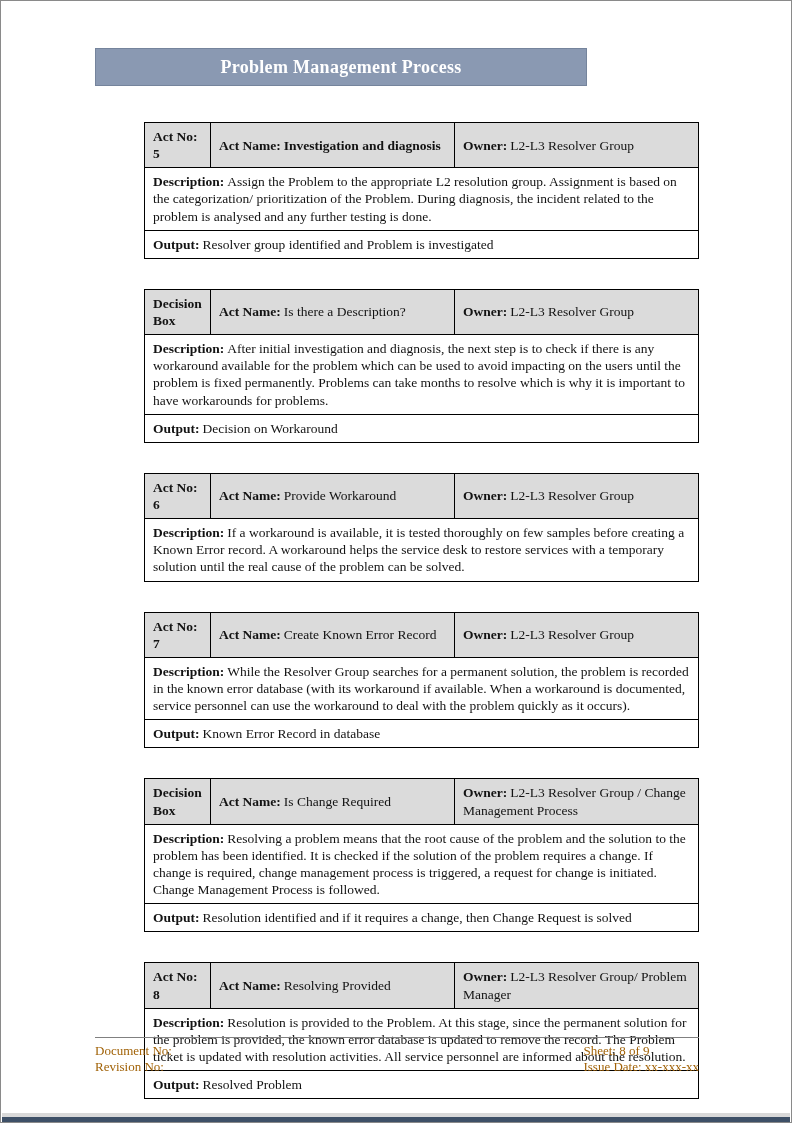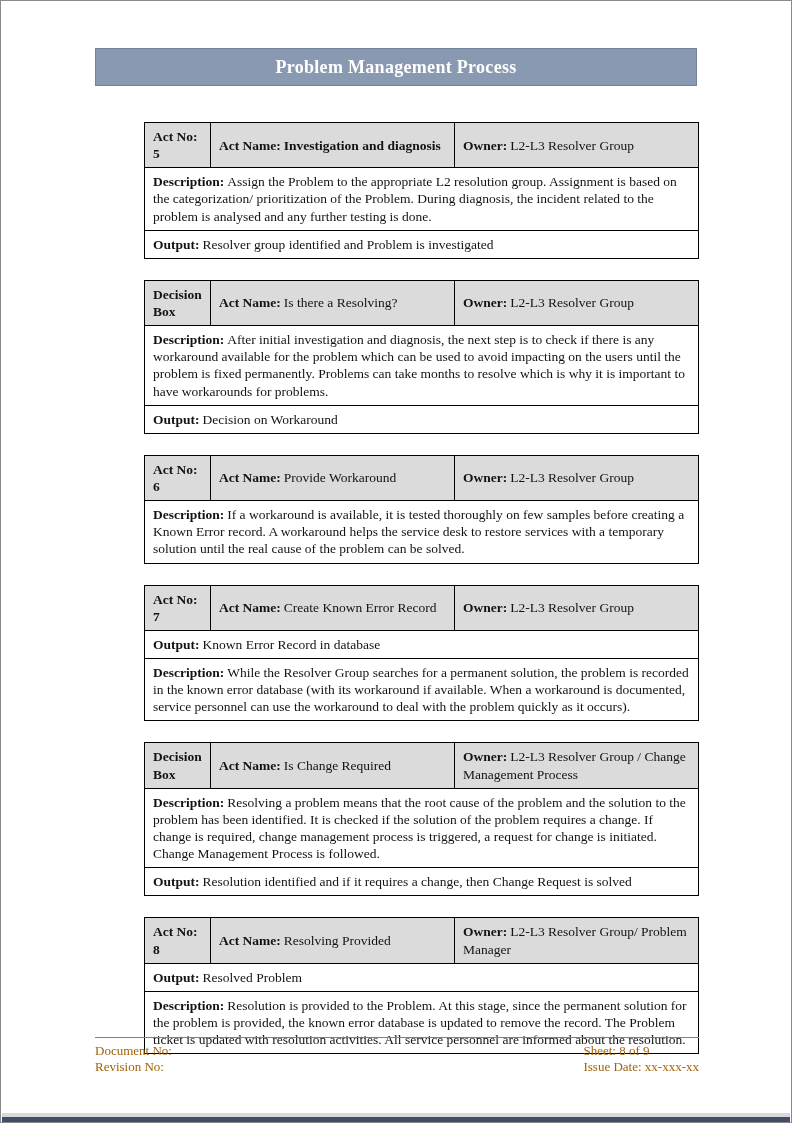--- a/index.html
+++ b/index.html
@@ -2,31 +2,31 @@
 <html><head>
 <meta charset="utf-8">
 <style>
   html,body { margin:0; padding:0; background:#fff; }
   .page {
     position:relative; width:792px; height:1123px; box-sizing:border-box;
     background:#ffffff; border:1px solid #8a8a8a; overflow:hidden;
     font-family:"Liberation Serif","DejaVu Serif",serif; color:#131313;
   }
   .titlebar {
-    position:absolute; left:94px; top:47px; width:602px; height:38px;
+    position:absolute; left:94px; top:47px; width:492px; height:38px;
     box-sizing:border-box; background:#8A99B2; border:1px solid #75849C;
     display:flex; align-items:center; justify-content:center;
   }
   .titlebar .title {
     font-size:18px; font-weight:bold; color:#ffffff; letter-spacing:.3px;
   }
   .blocks { position:absolute; left:143px; top:121px; width:554px; }
   table.block {
     border-collapse:collapse; width:100%; table-layout:fixed;
-    margin-bottom:21px; border:1.5px solid #000;
+    margin-bottom:30px; border:1.5px solid #000;
   }
   table.block td {
     border:1px solid #000; padding:5px 8px; font-size:13.5px;
     line-height:1.27; vertical-align:middle; box-sizing:border-box;
   }
   tr.head td { background:#DBDBDB; }
   td.actno { font-weight:bold; }
   .lbl { font-weight:bold; margin-right:3px; }
   .bold-val { font-weight:bold; }
   .footer {
@@ -74,21 +74,21 @@
 
     <table class="block">
       <colgroup>
           <col class="c1">
           <col class="c2">
           <col class="c3">
         </colgroup>
       <tbody>
           <tr class="head">
         <td class="actno"><span>Decision Box</span></td>
-        <td><span class="lbl">Act Name:</span><span>Is there a Resolving?</span></td>
+        <td><span class="lbl">Act Name:</span><span>Is there a Description?</span></td>
         <td><span class="lbl">Owner:</span><span>L2-L3 Resolver Group</span></td>
       </tr>
       <tr>
         <td colspan="3"><span class="lbl">Description:</span><span>After initial investigation and diagnosis, the next step is to check if there is any workaround available for the problem which can be used to avoid impacting on the users until the problem is fixed permanently. Problems can take months to resolve which is why it is important to have workarounds for problems.</span></td>
       </tr>
       <tr>
         <td colspan="3"><span class="lbl">Output:</span><span>Decision on Workaround</span></td>
       </tr>
     </tbody>
       </table>
@@ -117,24 +117,24 @@
           <col class="c2">
           <col class="c3">
         </colgroup>
       <tbody>
           <tr class="head">
         <td class="actno"><span>Act No: 7</span></td>
         <td><span class="lbl">Act Name:</span><span>Create Known Error Record</span></td>
         <td><span class="lbl">Owner:</span><span>L2-L3 Resolver Group</span></td>
       </tr>
       <tr>
-        <td colspan="3"><span class="lbl">Output:</span><span>Known Error Record in database</span></td>
+        <td colspan="3"><span class="lbl">Description:</span><span>While the Resolver Group searches for a permanent solution, the problem is recorded in the known error database (with its workaround if available. When a workaround is documented, service personnel can use the workaround to deal with the problem quickly as it occurs).</span></td>
       </tr>
       <tr>
-        <td colspan="3"><span class="lbl">Description:</span><span>While the Resolver Group searches for a permanent solution, the problem is recorded in the known error database (with its workaround if available. When a workaround is documented, service personnel can use the workaround to deal with the problem quickly as it occurs).</span></td>
+        <td colspan="3"><span class="lbl">Output:</span><span>Known Error Record in database</span></td>
       </tr>
     </tbody>
       </table>
 
     <table class="block">
       <colgroup>
           <col class="c1">
           <col class="c2">
           <col class="c3">
         </colgroup>
@@ -159,24 +159,24 @@
           <col class="c2">
           <col class="c3">
         </colgroup>
       <tbody>
           <tr class="head">
         <td class="actno"><span>Act No: 8</span></td>
         <td><span class="lbl">Act Name:</span><span>Resolving Provided</span></td>
         <td><span class="lbl">Owner:</span><span>L2-L3 Resolver Group/ Problem Manager</span></td>
       </tr>
       <tr>
-        <td colspan="3"><span class="lbl">Output:</span><span>Resolved Problem</span></td>
+        <td colspan="3"><span class="lbl">Description:</span><span>Resolution is provided to the Problem. At this stage, since the permanent solution for the problem is provided, the known error database is updated to remove the record. The Problem ticket is updated with resolution activities. All service personnel are informed about the resolution.</span></td>
       </tr>
       <tr>
-        <td colspan="3"><span class="lbl">Description:</span><span>Resolution is provided to the Problem. At this stage, since the permanent solution for the problem is provided, the known error database is updated to remove the record. The Problem ticket is updated with resolution activities. All service personnel are informed about the resolution.</span></td>
+        <td colspan="3"><span class="lbl">Output:</span><span>Resolved Problem</span></td>
       </tr>
     </tbody>
       </table>
 
   </div>
 
   <div class="footer">
     <div class="left">
       <div>Document No:</div>
       <div>Revision No:</div>

